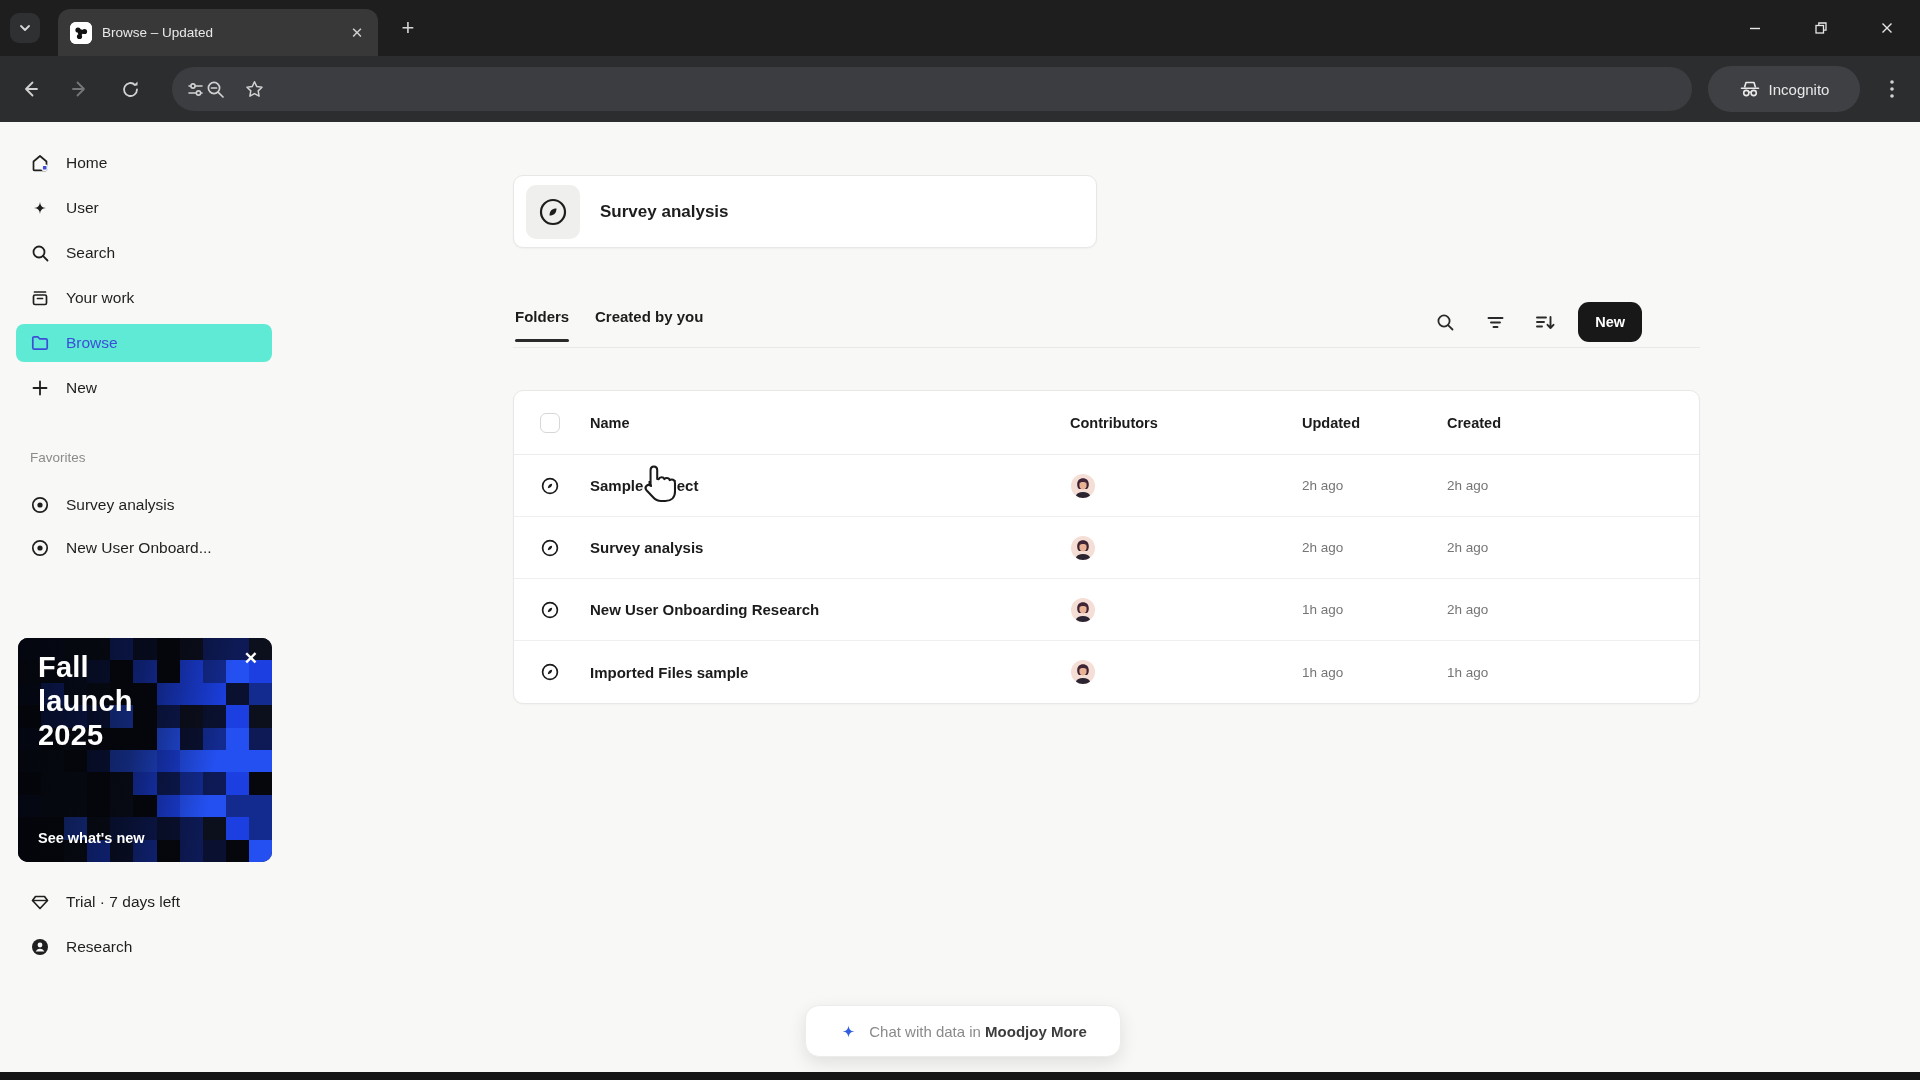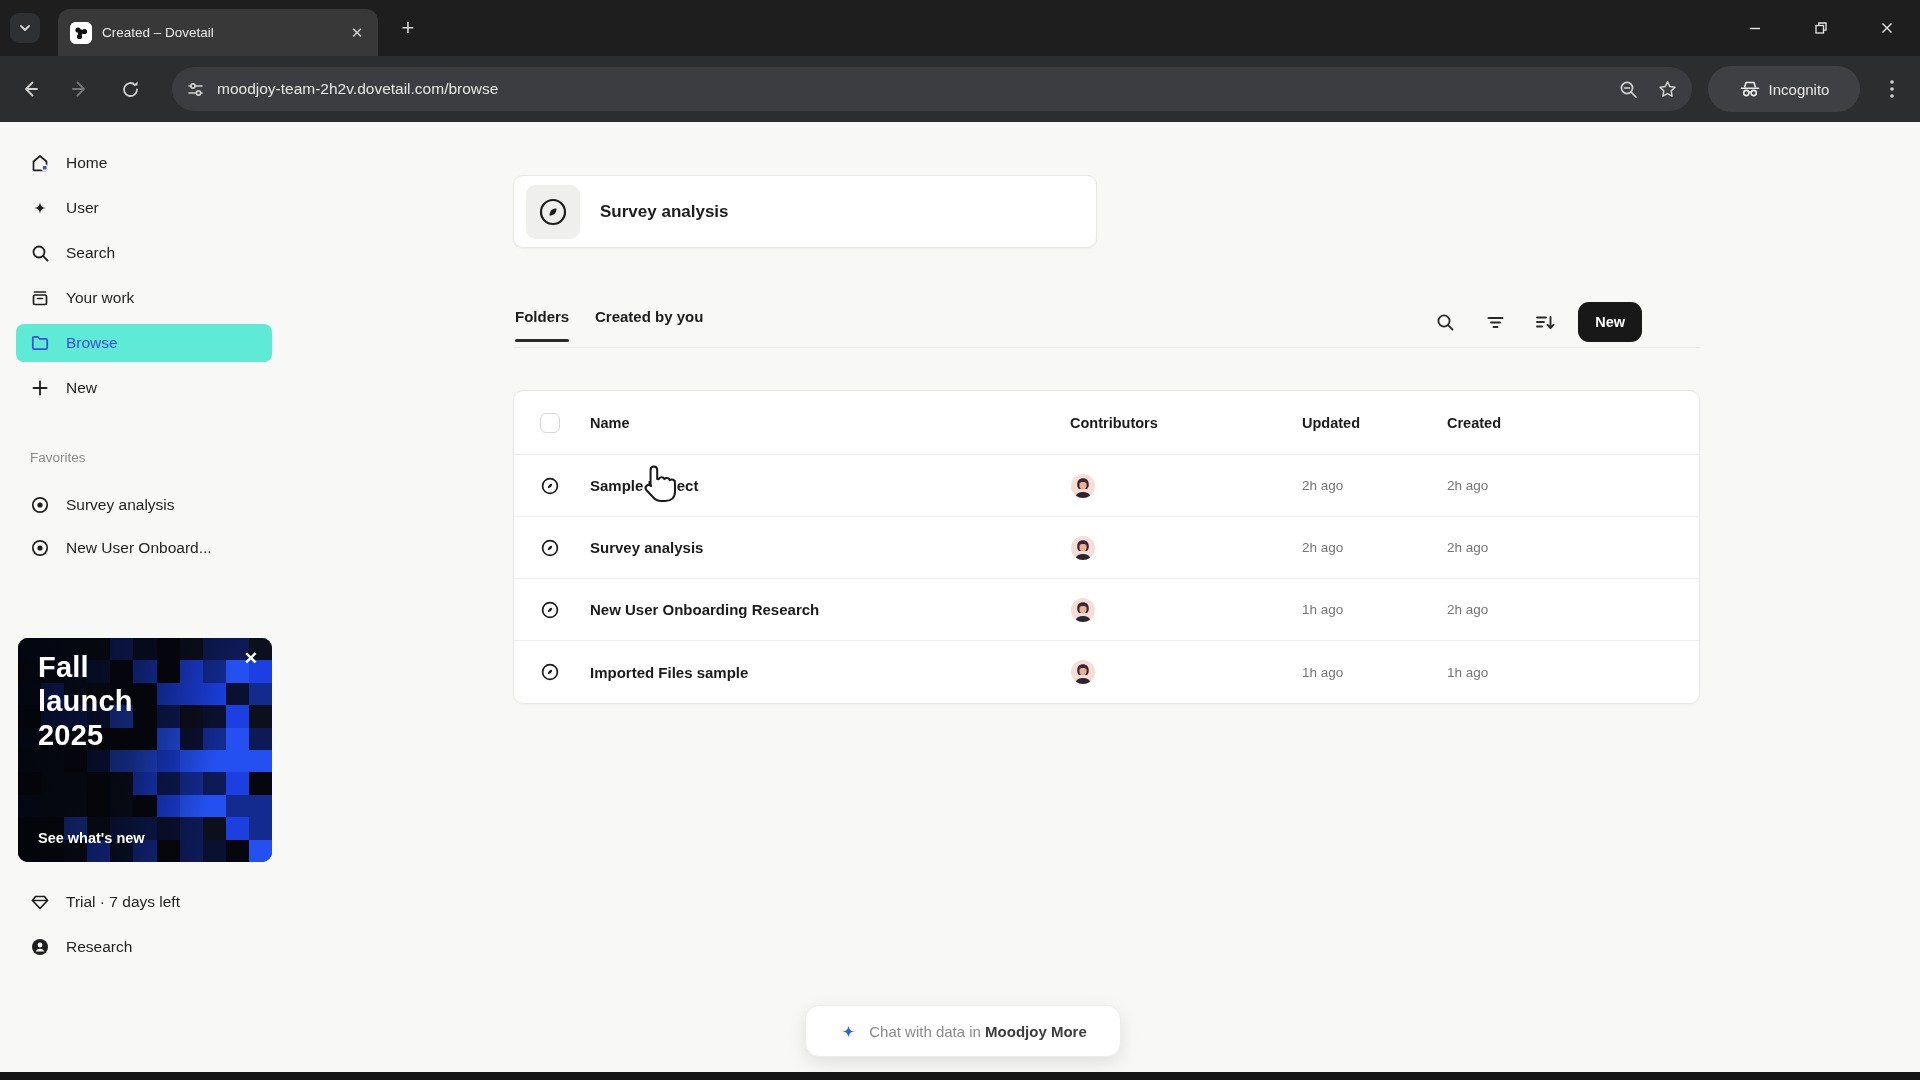--- a/index.html
+++ b/index.html
@@ -93,21 +93,21 @@
   <div class="tab">
     <span class="favicon">
       <svg viewBox="0 0 22 22">
           <rect x="0" y="0" width="22" height="22" rx="6" fill="#fff"></rect>
           <circle cx="8" cy="8" r="2.6" fill="#111"></circle>
           <circle cx="14.5" cy="9.5" r="2.6" fill="#111"></circle>
           <circle cx="9.5" cy="14.5" r="2.6" fill="#111"></circle>
           <path d="M8 8 Q11 6 14.5 9.5 Q12 13 9.5 14.5 Q7 11 8 8 Z" fill="#111"></path>
         </svg>
     </span>
-    <span class="tab-title">Created – Dovetail</span>
+    <span class="tab-title">Browse – Updated</span>
     <span class="tab-close">✕</span>
   </div>
   <div class="newtab-btn">+</div>
   <div class="win-controls">
     <div class="win-btn">
       <svg width="14" height="14" viewBox="0 0 14 14">
           <path d="M2 7.5h10" stroke="#e6e6e6" stroke-width="1.4"></path>
         </svg>
     </div>
     <div class="win-btn">
@@ -142,21 +142,20 @@
           <path d="M17.5 2.5v4h-4z" fill="currentColor"></path>
         </svg>
     </div>
   </div>
   <div class="urlbar">
     <svg width="19" height="19" viewBox="0 0 19 19">
         <path d="M3 6h13M3 13h13" stroke="#d2d2d2" stroke-width="1.6" stroke-linecap="round"></path>
         <circle cx="7" cy="6" r="2.1" fill="#3c3d40" stroke="#d2d2d2" stroke-width="1.6"></circle>
         <circle cx="12.5" cy="13" r="2.1" fill="#3c3d40" stroke="#d2d2d2" stroke-width="1.6"></circle>
       </svg>
-    <span class="url-text">moodjoy-team-2h2v.dovetail.com/browse</span>
     <span class="urlbar-right">
       <svg width="21" height="21" viewBox="0 0 21 21">
           <circle cx="9" cy="9" r="5.6" stroke="currentColor" stroke-width="1.7" fill="none"></circle>
           <path d="M6.5 9h5" stroke="currentColor" stroke-width="1.7" stroke-linecap="round"></path>
           <path d="M13.3 13.3 L18 18" stroke="currentColor" stroke-width="1.7" stroke-linecap="round"></path>
         </svg>
       <svg width="21" height="21" viewBox="0 0 21 21">
           <path d="M10.5 2.8l2.3 4.8 5.2.7-3.8 3.6.9 5.2-4.6-2.5-4.6 2.5.9-5.2L3 8.3l5.2-.7z" stroke="currentColor" stroke-width="1.5" fill="none" stroke-linejoin="round"></path>
         </svg>
     </span>

